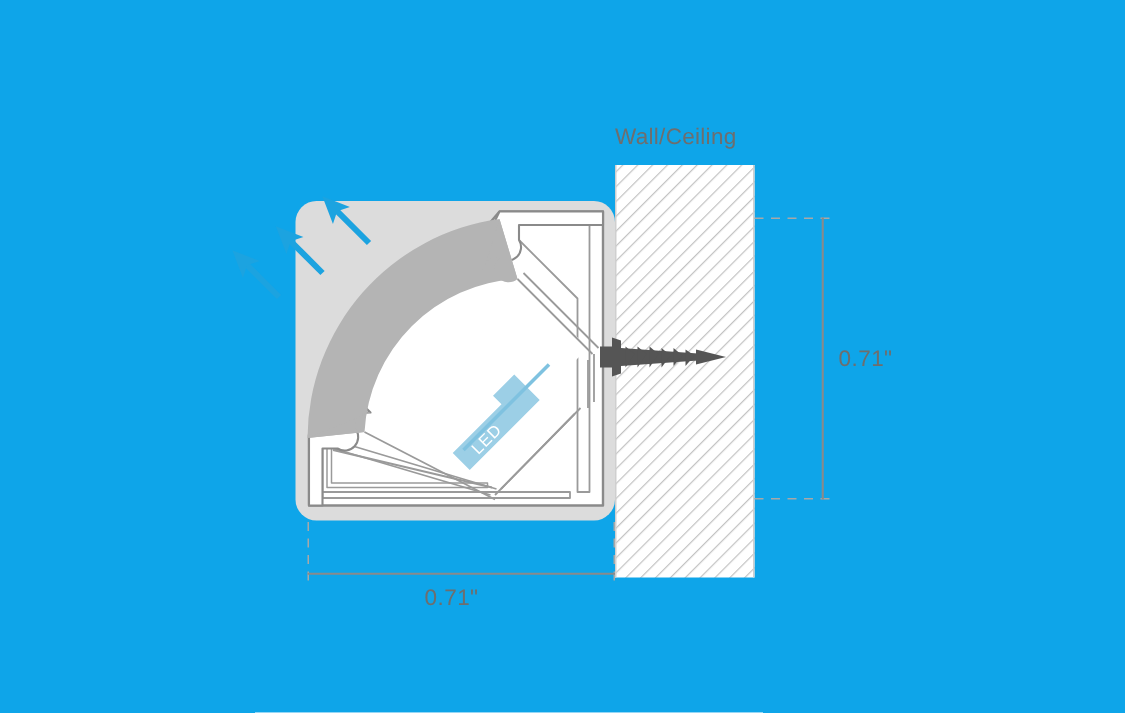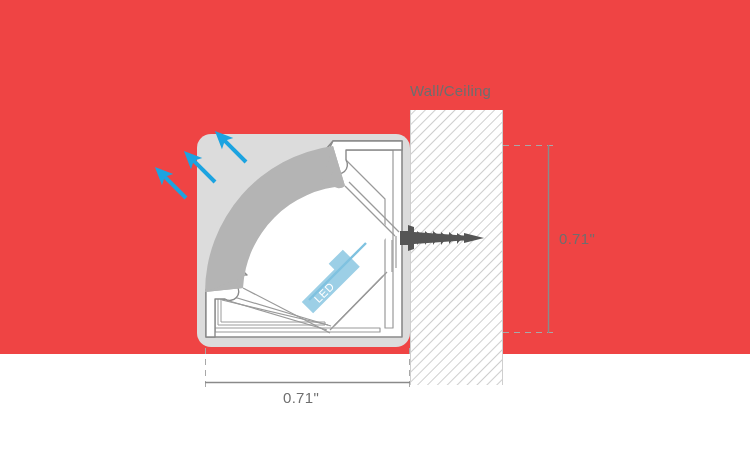--- a/index.html
+++ b/index.html
@@ -10,22 +10,22 @@
   }
   body {
     width: 750px;
     height: 475px;
     font-family: "Liberation Sans", sans-serif;
     overflow: hidden;
   }
   #diagram-root {
     position: relative;
     width: 750px;
-    height: 354px;
-    background: #ef4444;
+    height: 475px;
+    background: #0ea5e9;
   }
   #diagram-svg {
     position: absolute;
     top: 0;
     left: 0;
     width: 750px;
     height: 475px;
     display: block;
   }
   .dim-text {

